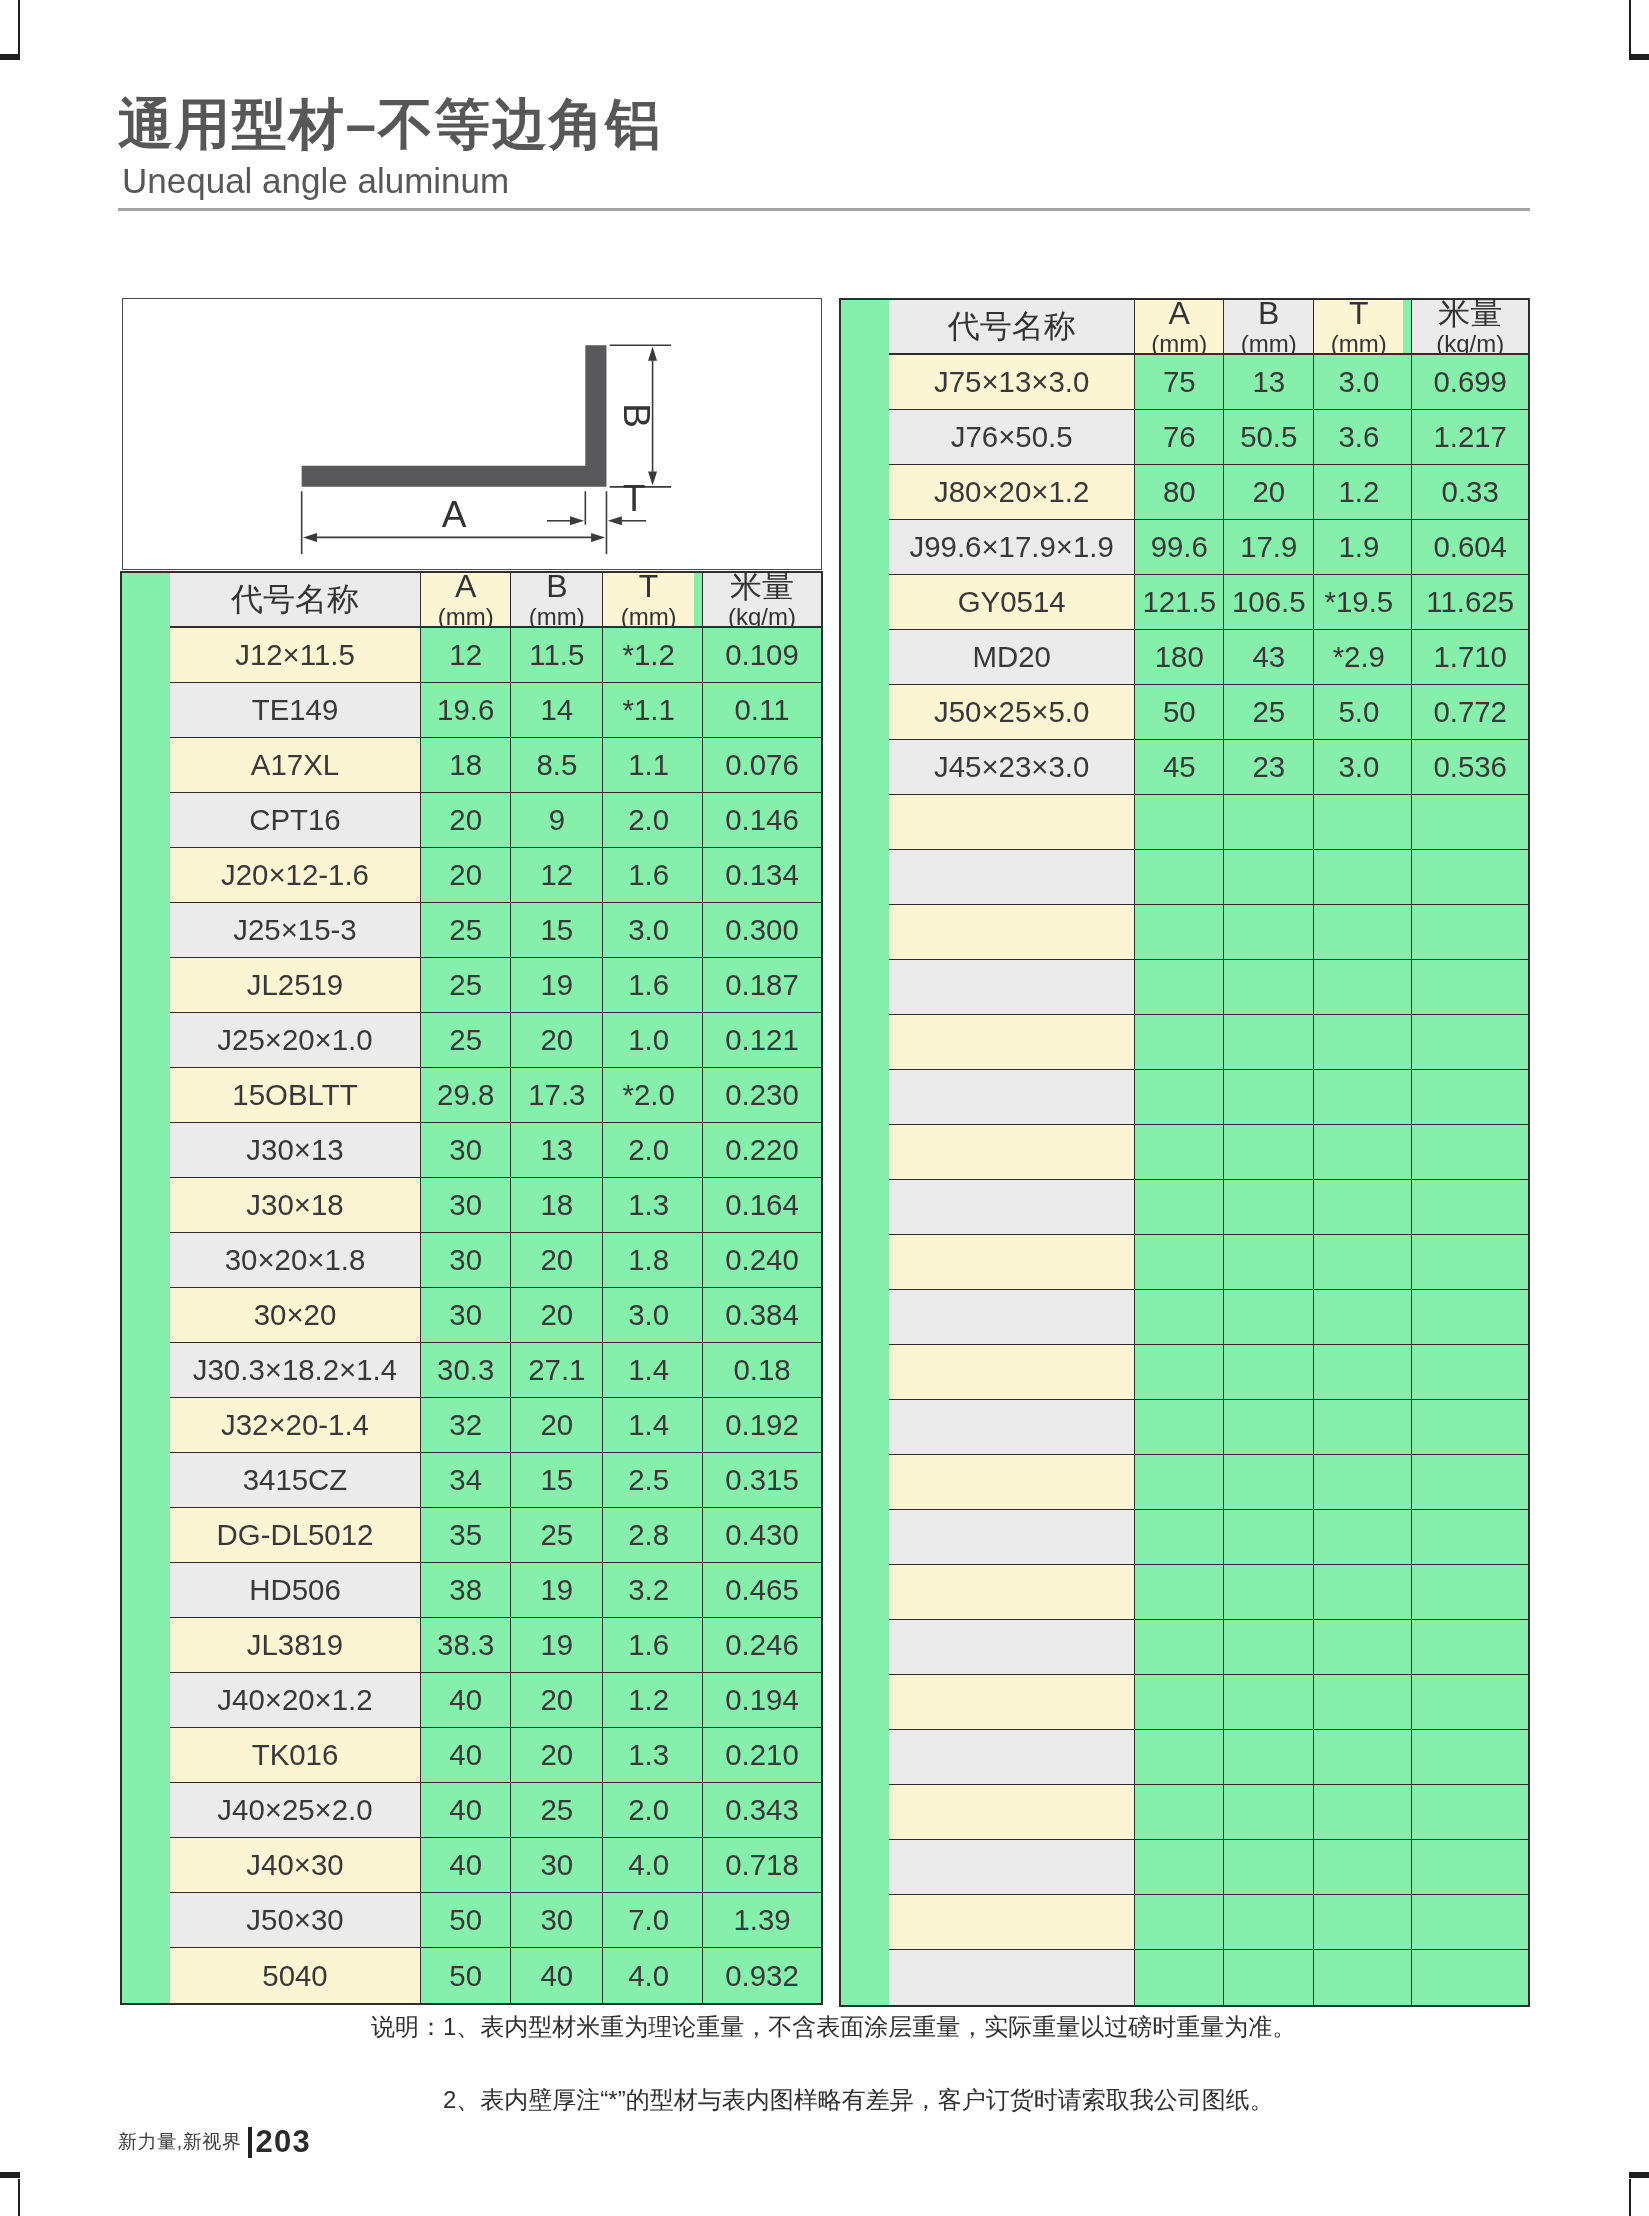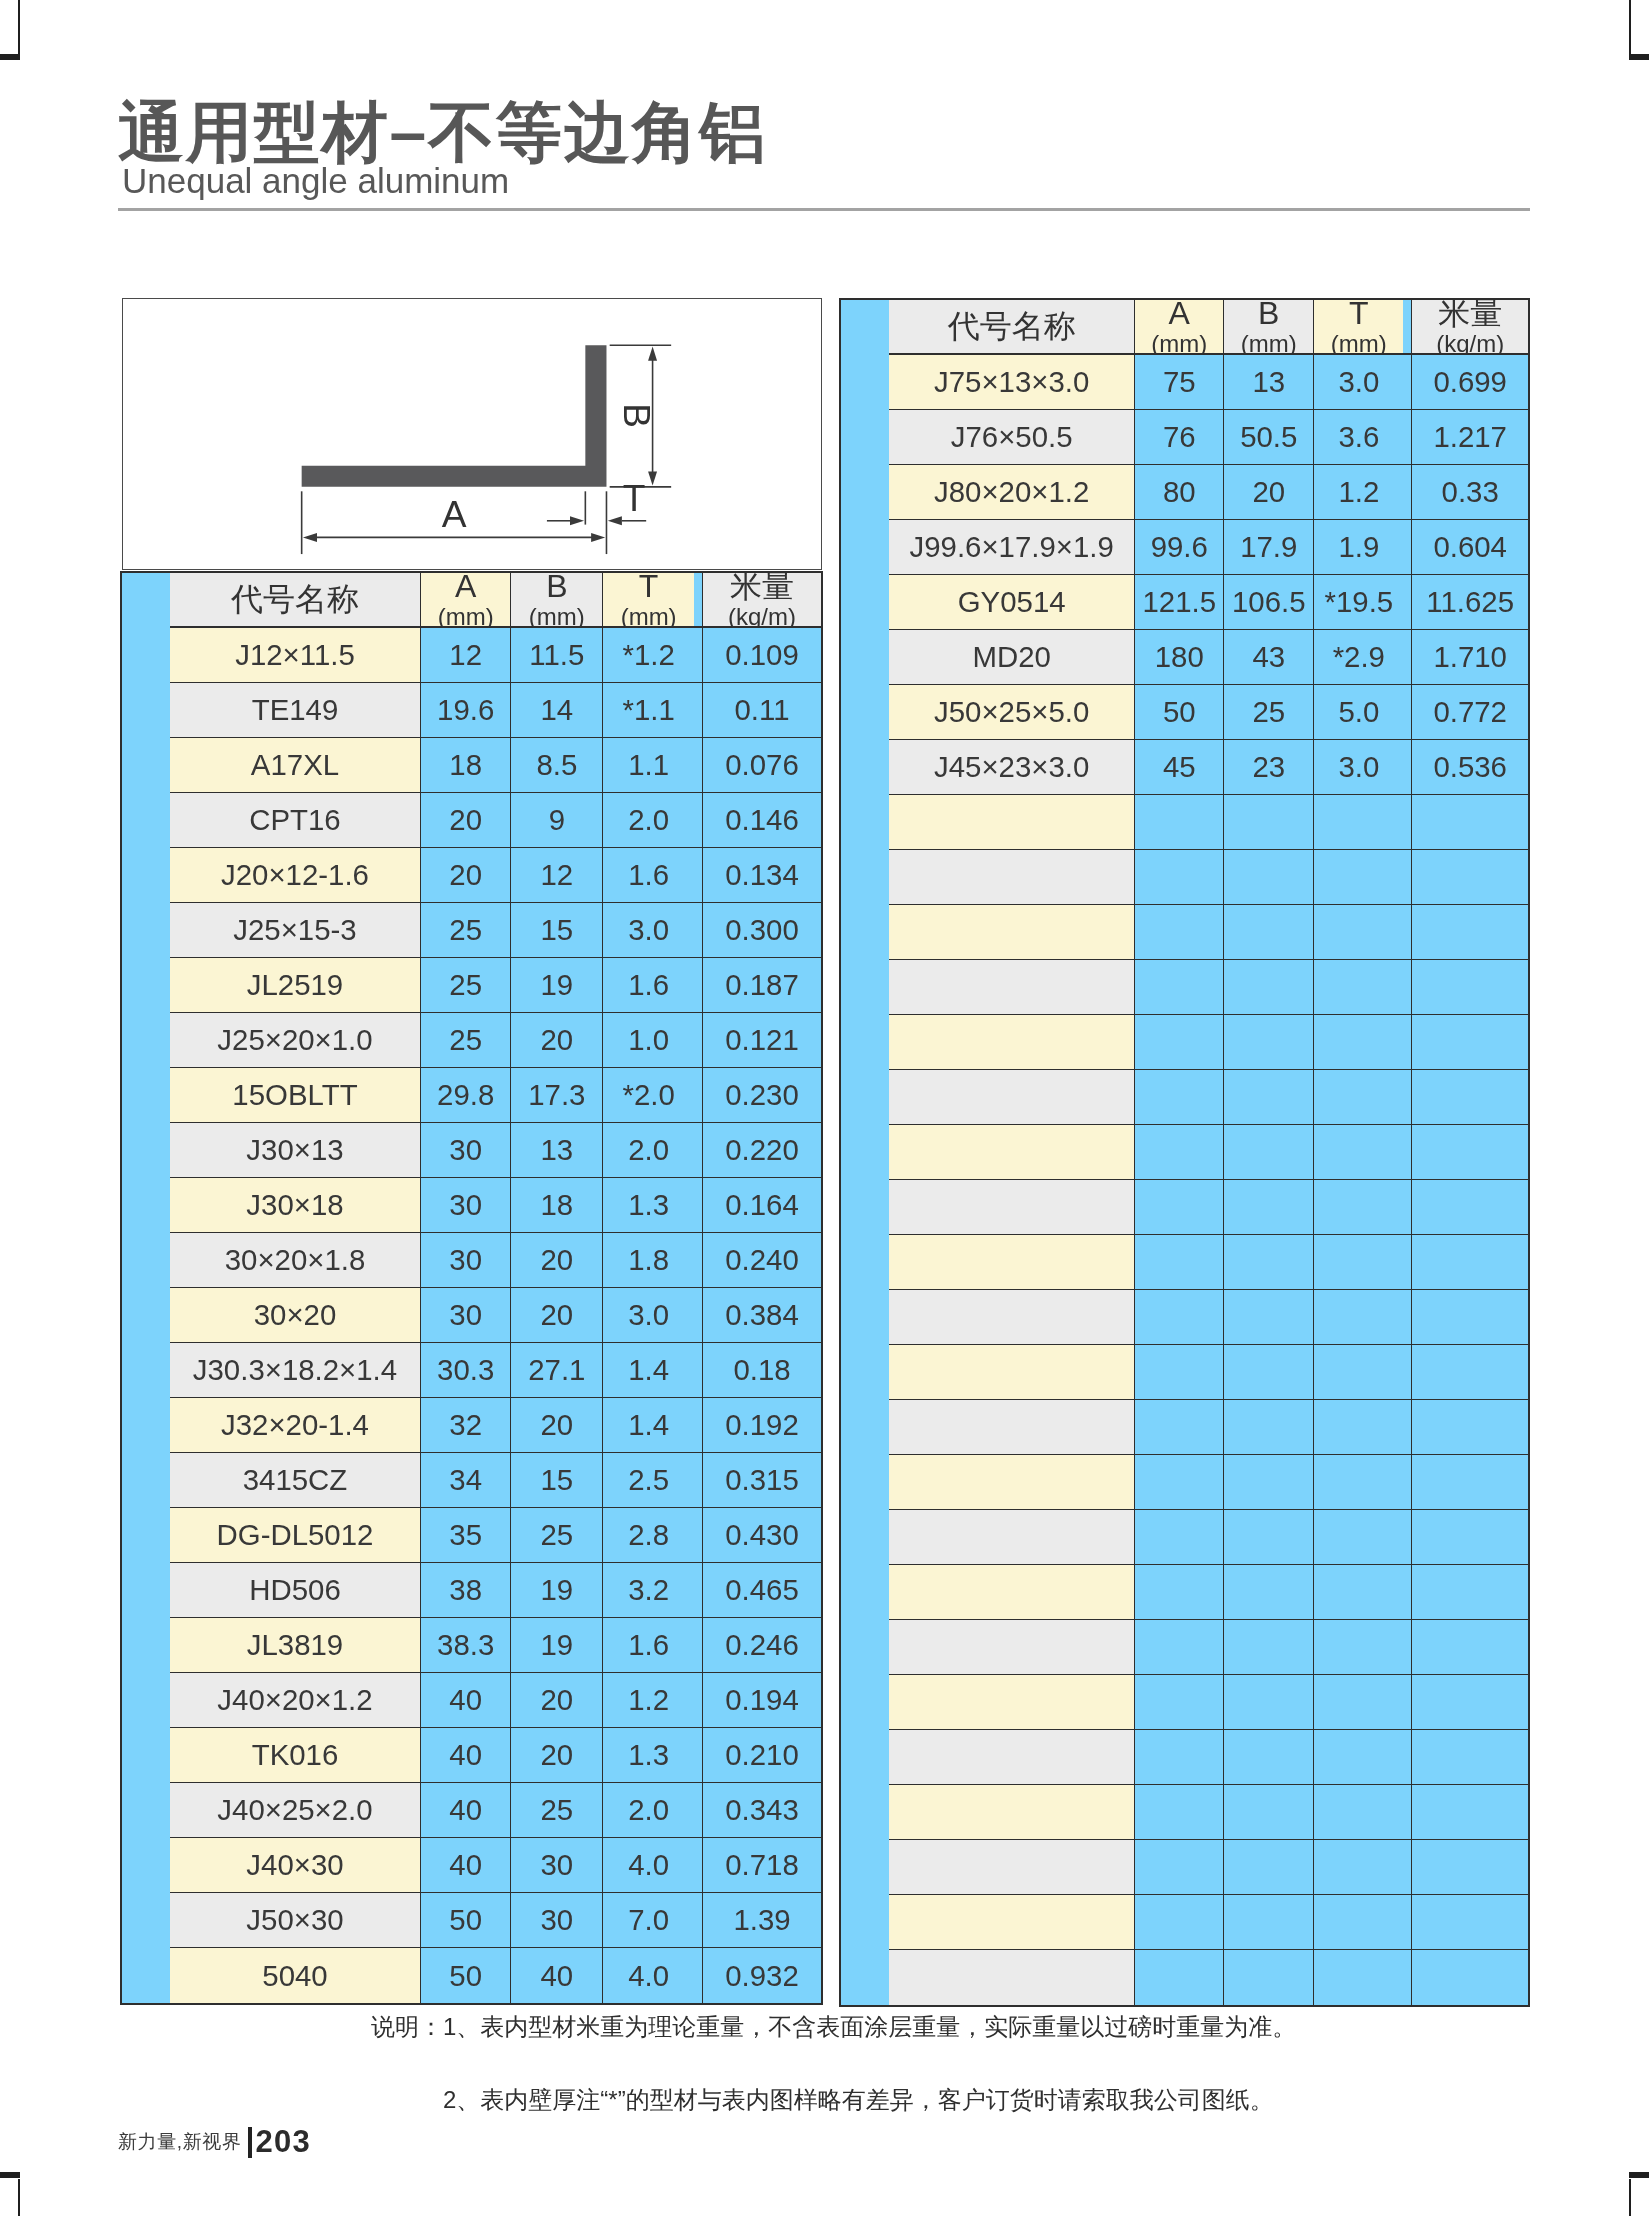--- a/index.html
+++ b/index.html
@@ -4,30 +4,30 @@
 <style>
   * { box-sizing: border-box; margin: 0; padding: 0; }
   html,body { background:#ffffff; }
   body { font-family: "Liberation Sans", "DejaVu Sans", sans-serif; }
   .page { position:relative; width:1649px; height:2216px; background:#ffffff; overflow:hidden; color:#333; }
 
   
   .crop { position:absolute; background:#1f1f1f; }
 
   
-  .title { position:absolute; left:118px; top:88px; font-size:66px; font-weight:bold; color:#575757; letter-spacing:1.9px; white-space:nowrap; }
+  .title { position:absolute; left:118px; top:88px; font-size:55px; font-weight:bold; color:#575757; letter-spacing:1.9px; white-space:nowrap; }
   .subtitle { position:absolute; left:122px; top:161px; font-size:35px; color:#585858; white-space:nowrap; }
   .title-rule { position:absolute; left:118px; top:208px; width:1412px; height:2.6px; background:#a3a3a3; }
 
   
   .diagram-box { position:absolute; left:122px; top:298px; width:700px; height:272px; border:1.3px solid #4a4a4a; background:#fff; }
   .diagram-box svg { display:block; width:100%; height:100%; }
 
   
-  .tbl { position:absolute; border:2.6px solid #2e2e2e; background:#7dd3fc;padding-left:48px; }
+  .tbl { position:absolute; border:2.6px solid #2e2e2e; background:#86efac;padding-left:48px; }
   #left-table  { left:120px;  top:571px; width:703px; }
   #right-table { left:839px; top:298px; width:691px; }
   .tr { display:flex; height:55px; border-bottom:1.3px solid #2e2e2e; }
   .tr.header { height:55px; border-bottom:2.6px solid #2e2e2e; }
   .tr:last-child { border-bottom:none; }
   .td { border-left:1.3px solid #2e2e2e; display:flex; flex-direction:column; align-items:center; justify-content:center; overflow:hidden; }
   .td:first-child { border-left:none; }
   .c0 { width:38.4%; } .c1 { width:13.9%; } .c2 { width:14.1%; } .c3 { width:14.1%; } .c4 { flex:1;margin-left:8px; }
   .bg-gray { background:#ebebeb; }
   .bg-yellow { background:#fbf5d3; }

